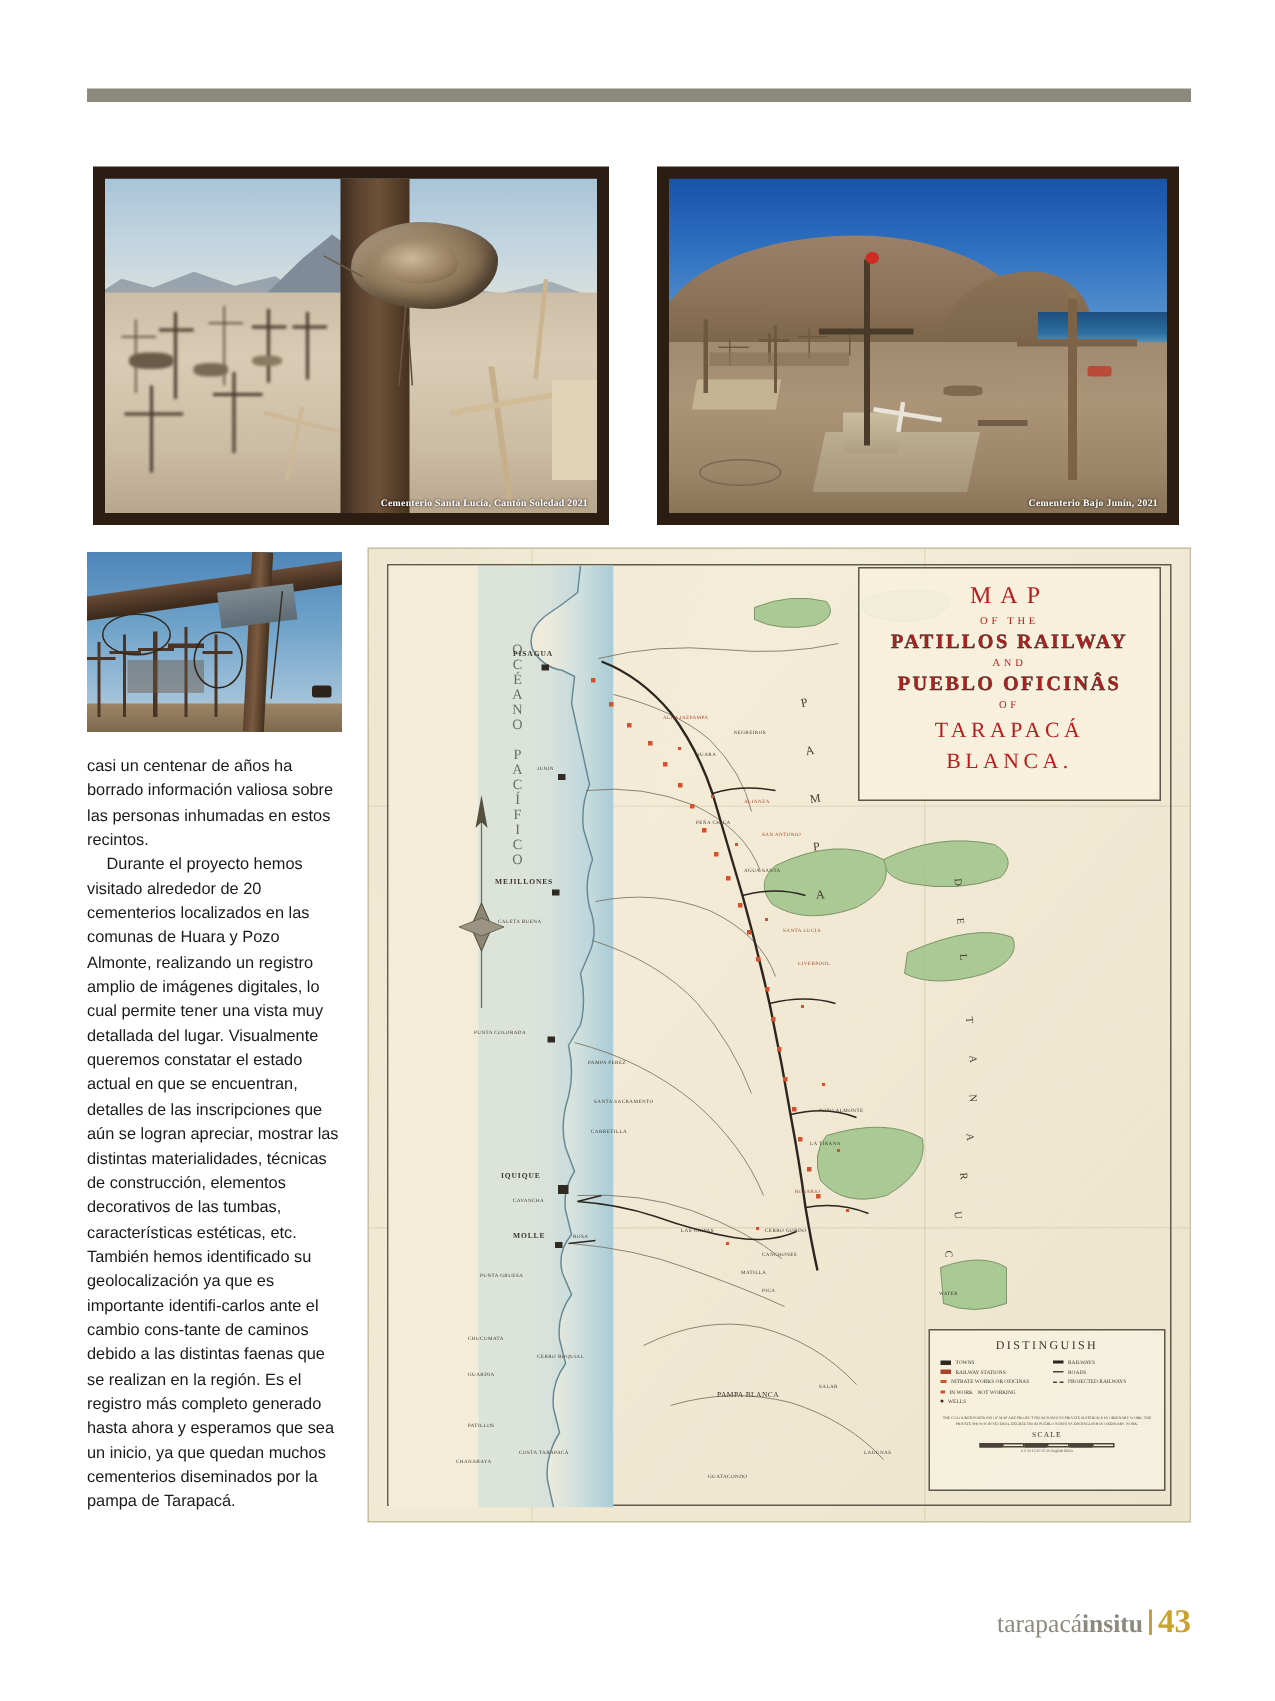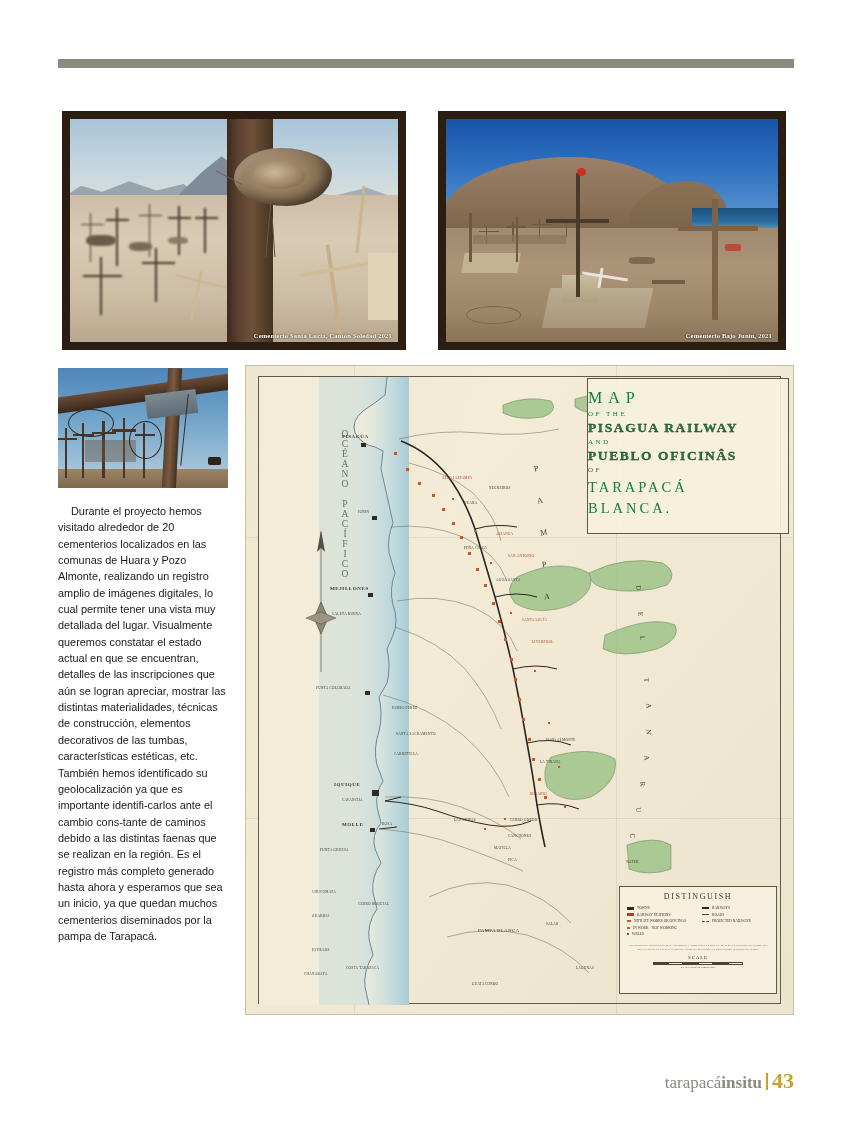--- a/index.html
+++ b/index.html
@@ -258,29 +258,29 @@
   }
 
   
   .compass {
     position: absolute; left: 58px; top: 160px; width: 34px; height: 150px;
   }
 
   
   .cartouche {
     position: absolute;
-    right: 4px; top: 12px;
+    right: 19px; top: 12px;
     width: 202px; height: 156px;
     border: 1.2px solid #5c5747;
     background: rgba(246,240,221,.92);
     box-sizing: border-box;
     padding-top: 10px;
-    text-align: left;
+    text-align: center;
     font-family: "Liberation Serif", serif;
-    color: #15803d;
+    color: #b91c1c;
   }
   .ct-map {
     font-size: 16px; letter-spacing: 6px; font-weight: normal; margin-bottom: 3px;
   }
   .ct-small { font-size: 7px; letter-spacing: 2.5px; margin: 2px 0; }
   .ct-rail {
     font-size: 13.5px; letter-spacing: 1.6px; font-weight: bold;
     -webkit-text-stroke: .3px #2d2a22;
     margin: 2px 0;
   }
@@ -477,20 +477,21 @@
     <div class="p3-beam"></div>
     <div class="p3-post"></div>
     <div class="p3-plate"></div>
     <div class="p3-wire" style="left:6%;top:34%;width:26%;height:22%;border-color:#33281c;"></div>
     <div class="p3-wire" style="left:42%;top:44%;width:18%;height:30%;border-color:#2f2418;"></div>
     <div style="position:absolute;left:74%;top:22%;width:1px;height:60%;background:#3a2c1e;transform:rotate(6deg);"></div>
     <div style="position:absolute;left:88%;top:74%;width:8%;height:7%;background:#2e2318;border-radius:2px;"></div>
   </div>
 
   <div class="body-col">
+    <p>casi un centenar de años ha borrado información valiosa sobre las personas inhumadas en estos recintos.</p>
     <p class="indent">Durante el proyecto hemos visitado alrededor de 20 cementerios localizados en las comunas de Huara y Pozo Almonte, realizando un registro amplio de imágenes digitales, lo cual permite tener una vista muy detallada del lugar. Visualmente queremos constatar el estado actual en que se encuentran, detalles de las inscripciones que aún se logran apreciar, mostrar las distintas materialidades, técnicas de construcción, elementos decorativos de las tumbas, características estéticas, etc. También hemos identificado su geolocalización ya que es importante identifi-carlos ante el cambio cons-tante de caminos debido a las distintas faenas que se realizan en la región. Es el registro más completo generado hasta ahora y esperamos que sea un inicio, ya que quedan muchos cementerios diseminados por la pampa de Tarapacá.</p>
   </div>
 
   <div id="map-figure">
     <div class="map-paper"></div>
 
     <div class="map-fold" style="left:0;top:171px;width:100%;height:1px;"></div>
     <div class="map-fold" style="left:0;top:452px;width:100%;height:1px;"></div>
     <div class="map-fold" style="left:108px;top:0;width:1px;height:100%;"></div>
     <div class="map-fold" style="left:370px;top:0;width:1px;height:100%;"></div>
@@ -664,21 +665,21 @@
     <div class="tam-l" style="left:398px;top:388px;transform:rotate(86deg);">A</div>
     <div class="tam-l" style="left:394px;top:414px;transform:rotate(86deg);">R</div>
     <div class="tam-l" style="left:390px;top:440px;transform:rotate(86deg);">U</div>
     <div class="tam-l" style="left:384px;top:466px;transform:rotate(86deg);">C</div>
 
     <div class="mlabel tiny" style="left:380px;top:494px;">WATER</div>
 
     <div class="cartouche">
       <div class="ct-map">MAP</div>
       <div class="ct-small">OF THE</div>
-      <div class="ct-rail">PISAGUA RAILWAY</div>
+      <div class="ct-rail">PATILLOS RAILWAY</div>
       <div class="ct-small">AND</div>
       <div class="ct-rail">PUEBLO OFICINÂS</div>
       <div class="ct-small">OF</div>
       <div class="ct-tarapaca">TARAPACÁ</div>
       <div class="ct-chile">BLANCA.</div>
     </div>
 
     <div class="explanations">
       <div class="exp-title">DISTINGUISH</div>
       <div class="exp-cols">

